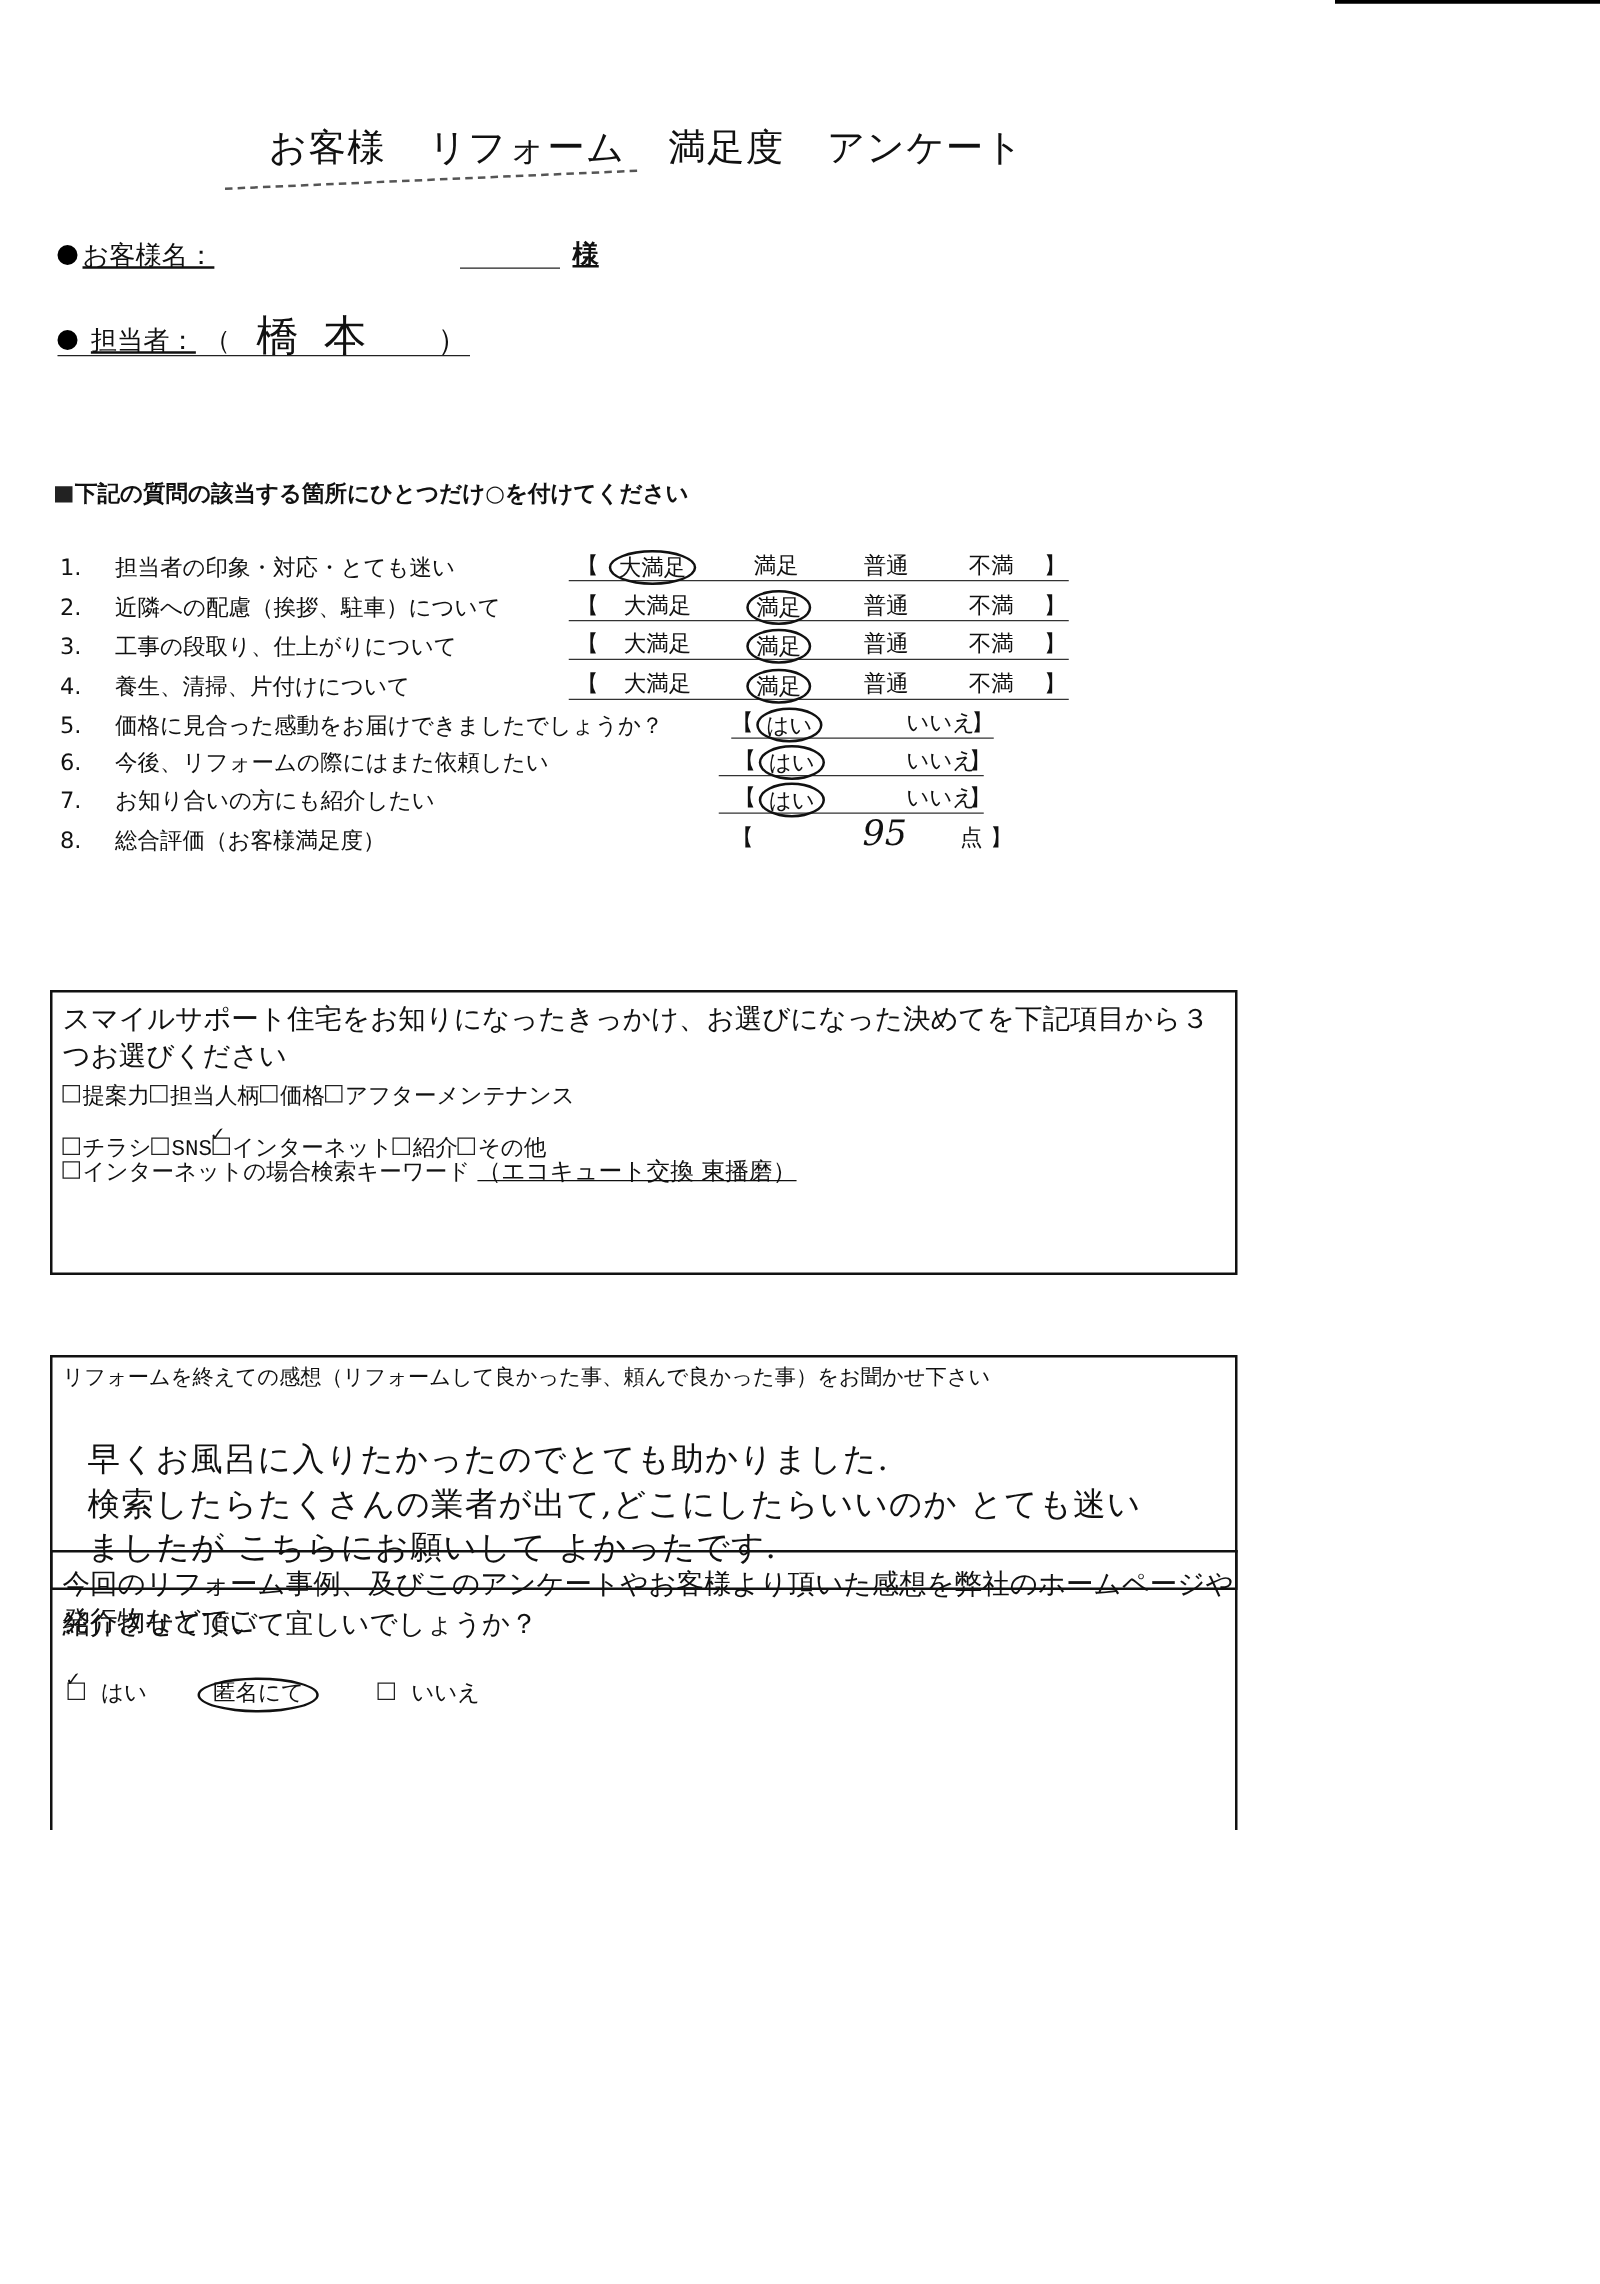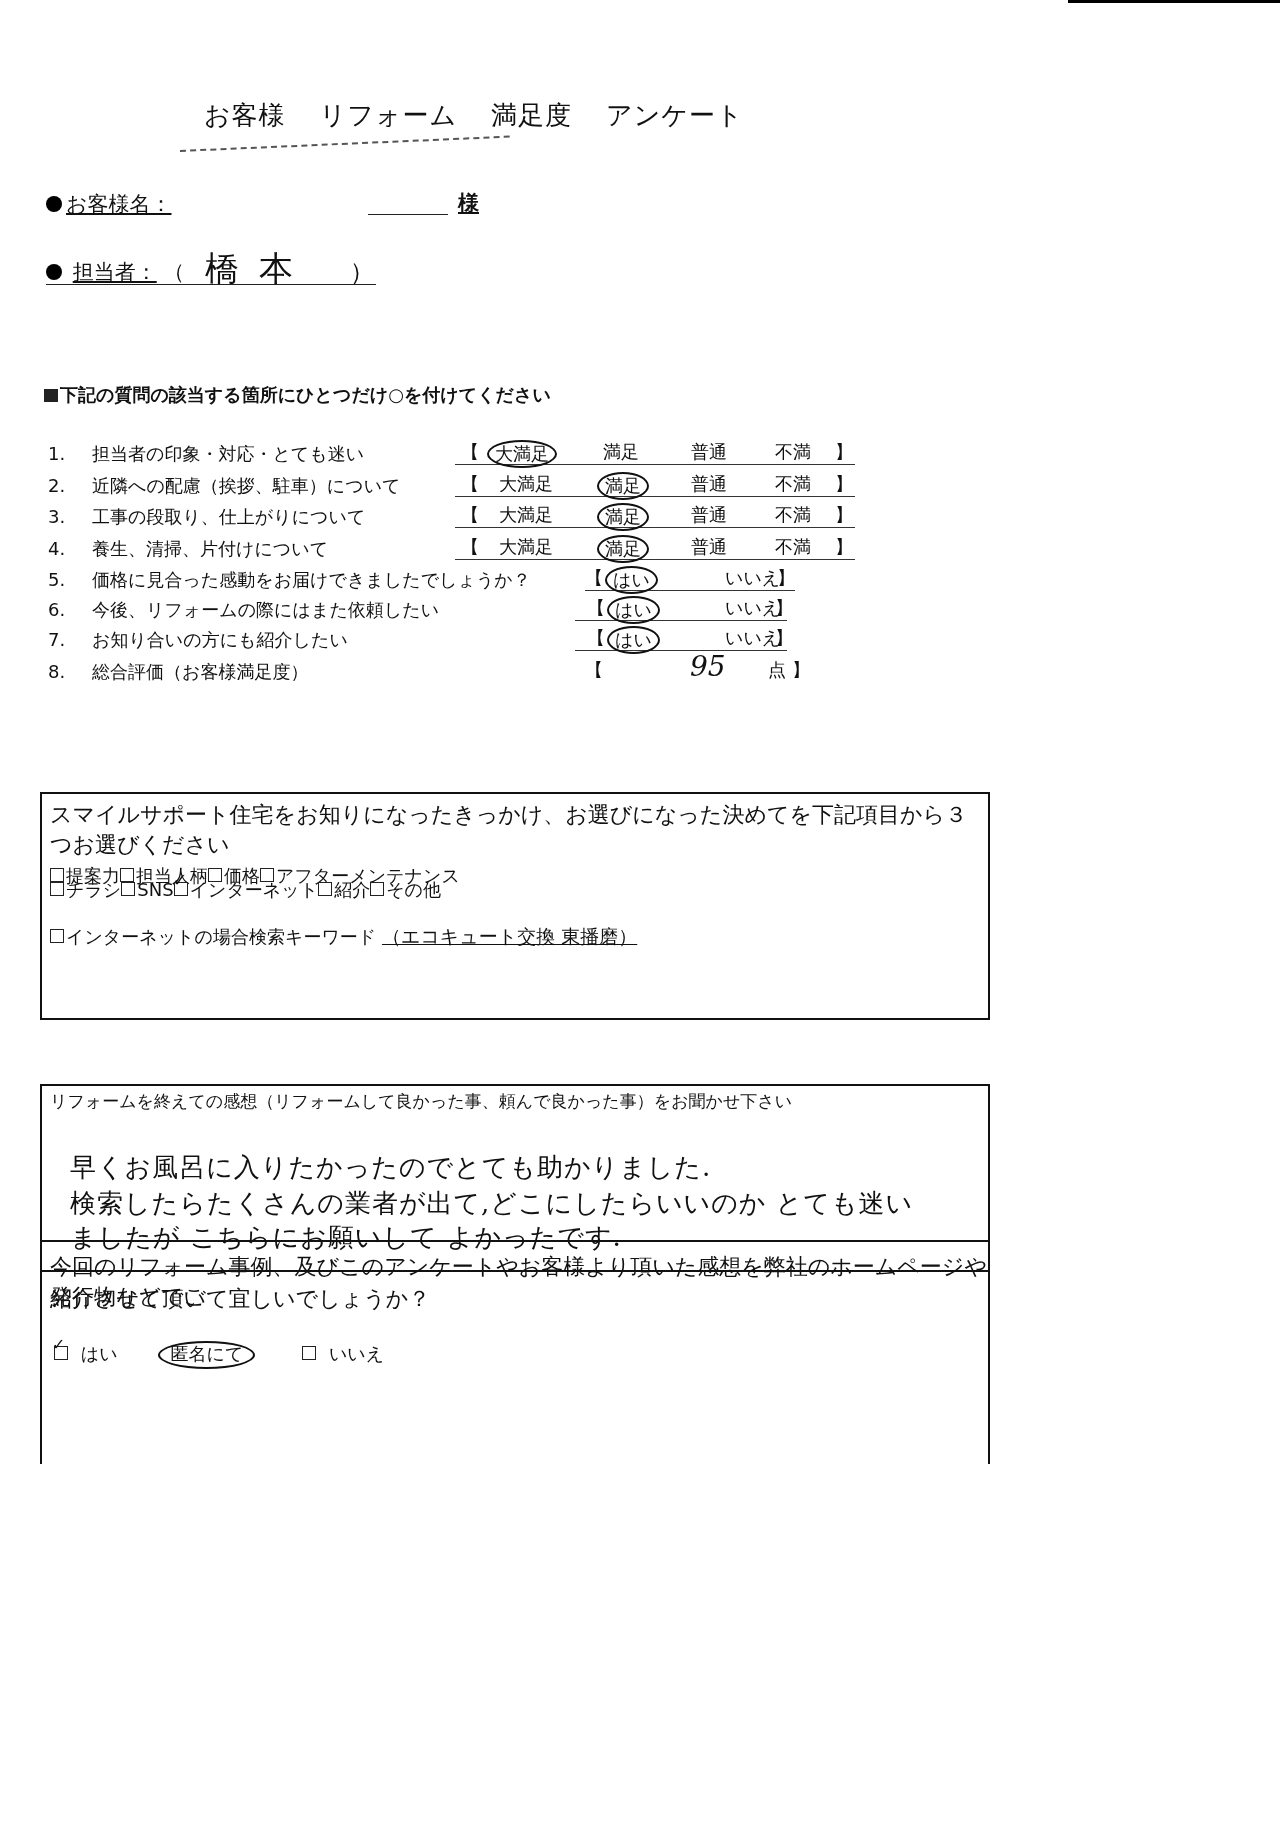--- a/index.html
+++ b/index.html
@@ -1,20 +1,20 @@
 <!DOCTYPE html>
 <html><head>
 <meta charset="utf-8">
 <style>
   html, body { margin: 0; padding: 0; background: #ffffff; }
   body { width: 1280px; height: 1827px; position: relative; overflow: hidden;
          font-family: "DejaVu Sans", "Liberation Sans", sans-serif; color: #111; }
   .abs { position: absolute; white-space: nowrap; }
   .topbar { position: absolute; left: 1068px; top: 0; width: 212px; height: 3px; background: #000; }
-  .title { left: 204px; top: 98px; font-size: 26px; letter-spacing: 1px; word-spacing: 28px; }
+  .title { left: 215px; top: 98px; font-size: 30px; letter-spacing: 1px; word-spacing: 28px; }
   .title span { margin-right: 34px; }
   .dash { position: absolute; left: 180px; top: 150px; width: 330px; border-top: 2px dashed #555; transform: rotate(-2.5deg); transform-origin: left; }
   .field-label { font-size: 21px; font-weight: normal; text-decoration: underline; }
   .bullet { display: inline-block; width: 16px; height: 16px; border-radius: 50%; background: #000; margin-right: 4px; vertical-align: -1px; }
   .hand { font-family: "DejaVu Serif", "Liberation Serif", serif; font-weight: normal; }
   .underline { position: absolute; border-top: 1px solid #222; }
   .instr { left: 44px; top: 383px; font-size: 18px; font-weight: bold; }
   .sq { display: inline-block; width: 14px; height: 13px; background: #222; margin-right: 2px; vertical-align: -1px; }
   .q { font-size: 18px; }
   .qnum { display: inline-block; width: 44px; }
@@ -128,21 +128,21 @@
 <div class="abs" style="left:585px; top:658px; font-size:18px;">【</div>
 <div class="abs score" style="left:690px; top:650px;">95</div>
 <div class="abs" style="left:768px; top:658px; font-size:18px;">点</div>
 <div class="abs" style="left:778px; top:658px; font-size:18px; margin-left:14px;">】</div>
 
 <div class="box" style="left:40px; top:792px; width:946px; height:224px;">
   <div class="box-head">スマイルサポート住宅をお知りになったきっかけ、お選びになった決めてを下記項目から３つお選びください</div>
   <div class="cb-line" style="top:70px;">
     <span class="cb"></span><span>提案力</span><span class="cb"></span><span>担当人柄</span><span class="cb"></span><span>価格</span><span class="cb"></span><span>アフターメンテナンス</span>
   </div>
-  <div class="cb-line" style="top:84px;">
+  <div class="cb-line" style="top:112px;font-family:Liberation Mono, monospace;">
     <span class="cb"></span><span>チラシ</span><span class="cb"></span><span>SNS</span><span class="cb checked"></span><span>インターネット</span><span class="cb"></span><span>紹介</span><span class="cb"></span><span>その他</span>
   </div>
   <div class="cb-line" style="top:130px;">
     <span class="cb"></span><span>インターネットの場合検索キーワード</span>
     <span class="hand" style="text-decoration:underline; font-size:19px;">（エコキュート交換 東播磨）</span>
   </div>
 </div>
 
 <div class="box" style="left:40px; top:1040px; width:946px; height:184px;margin-top:44px;">
   <div class="box-head" style="top:4px; font-size:17px;">リフォームを終えての感想（リフォームして良かった事、頼んで良かった事）をお聞かせ下さい</div>

